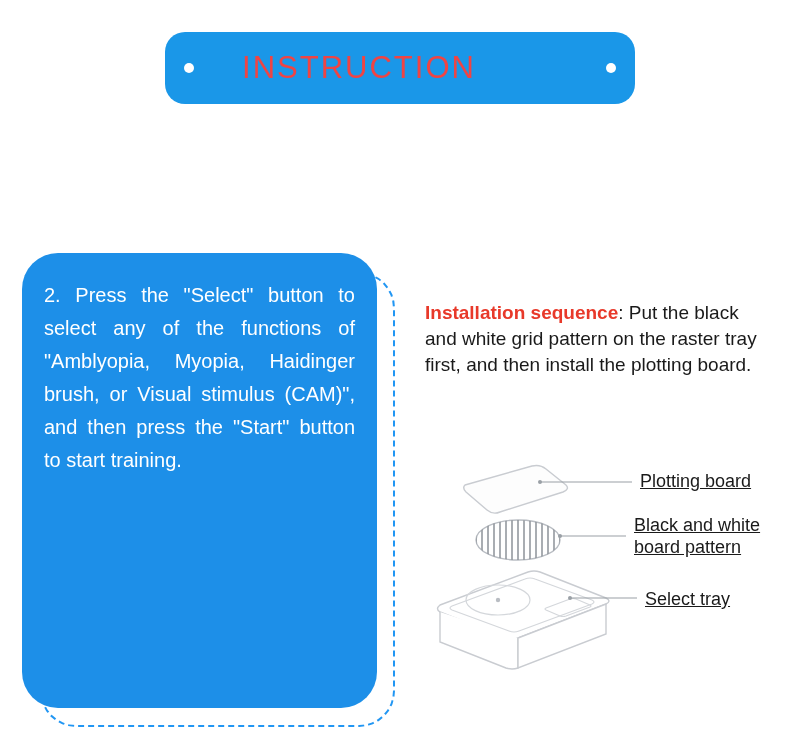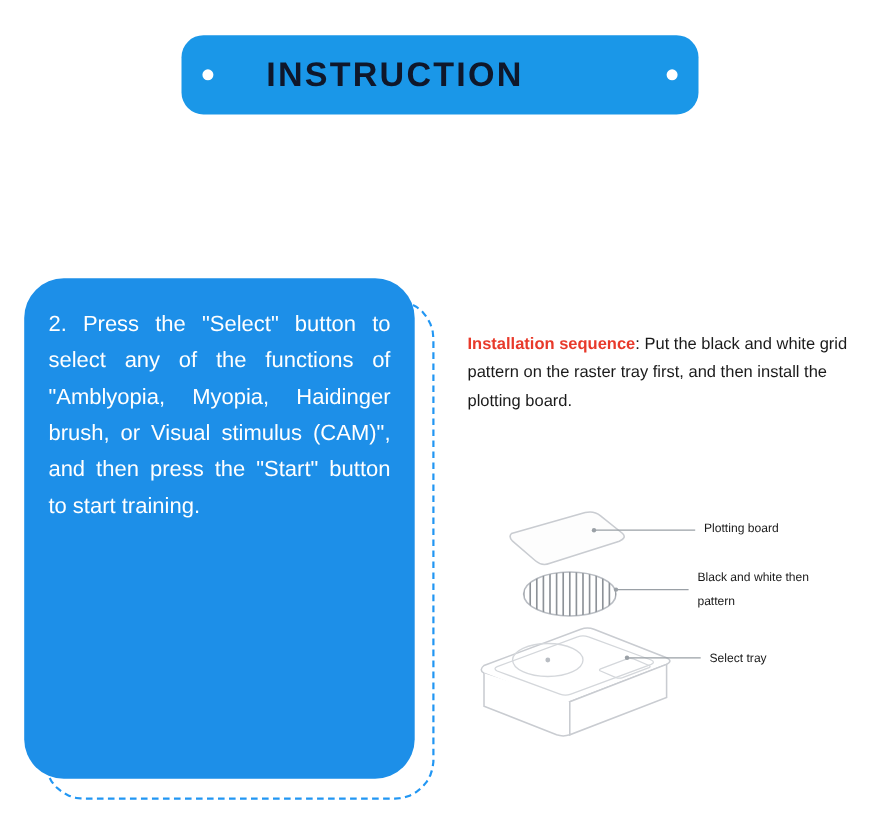--- a/index.html
+++ b/index.html
@@ -29,23 +29,23 @@
     background: #1a97e8;
     border-radius: 20px;
   }
   .banner-title {
     position: absolute;
     left: 0; top: 0;
     width: 388px; height: 72px;
     display: flex;
     align-items: center;
     justify-content: center;
-    color: #0f172a;
+    color: #ef4444;
     font-size: 31px;
-    font-weight: bold;
+    font-weight: normal;
     letter-spacing: 2px;
   }
   .banner-dot {
     position: absolute;
     top: 31px;
     width: 10px; height: 10px;
     border-radius: 50%;
     background: #ffffff;
   }
   .banner-dot.left { left: 19px; }
@@ -89,44 +89,45 @@
   .blue-card p { margin: 0; }
   .blue-card p.last { text-align-last: left; }
 
   
   .right-col {
     position: absolute;
     left: 425px; top: 300px;
     width: 350px;
   }
   .install-note {
-    font-size: 15px;
+    font-size: 19px;
     line-height: 26px;
     color: #1a1a1a;
     text-align: left;
   }
   .install-note .label {
     color: #e8392a;
     font-weight: bold;
   }
 
   
   .diagram {
     position: absolute;
     left: 420px; top: 430px;
     width: 370px; height: 250px;
   }
   .diagram svg { display: block; }
 
   .callout-label {
     position: absolute;
-    font-size: 11px;
+    font-size: 18px;
     line-height: 22px;
     color: #1a1a1a;
     white-space: nowrap;
+    text-decoration: underline;
   }
   .callout-label.two-line { white-space: normal; width: 135px; }
 
   #cl-plotting { left: 220px; top: 40px; }
   #cl-grid { left: 214px; top: 84px; }
   #cl-raster { left: 225px; top: 158px; }
 </style>
 </head>
 <body>
 
@@ -202,17 +203,17 @@
         <line x1="150" y1="168" x2="217" y2="168"></line>
       </g>
       <g fill="#9aa0a6">
         <circle cx="120" cy="52" r="2"></circle>
         <circle cx="140" cy="106" r="2"></circle>
         <circle cx="150" cy="168" r="2"></circle>
       </g>
     </svg>
 
     <div class="callout-label" id="cl-plotting">Plotting board</div>
-    <div class="callout-label two-line" id="cl-grid">Black and white then pattern</div>
+    <div class="callout-label two-line" id="cl-grid">Black and white board pattern</div>
     <div class="callout-label" id="cl-raster">Select tray</div>
   </div>
 
 </div>
 
 </body></html>

